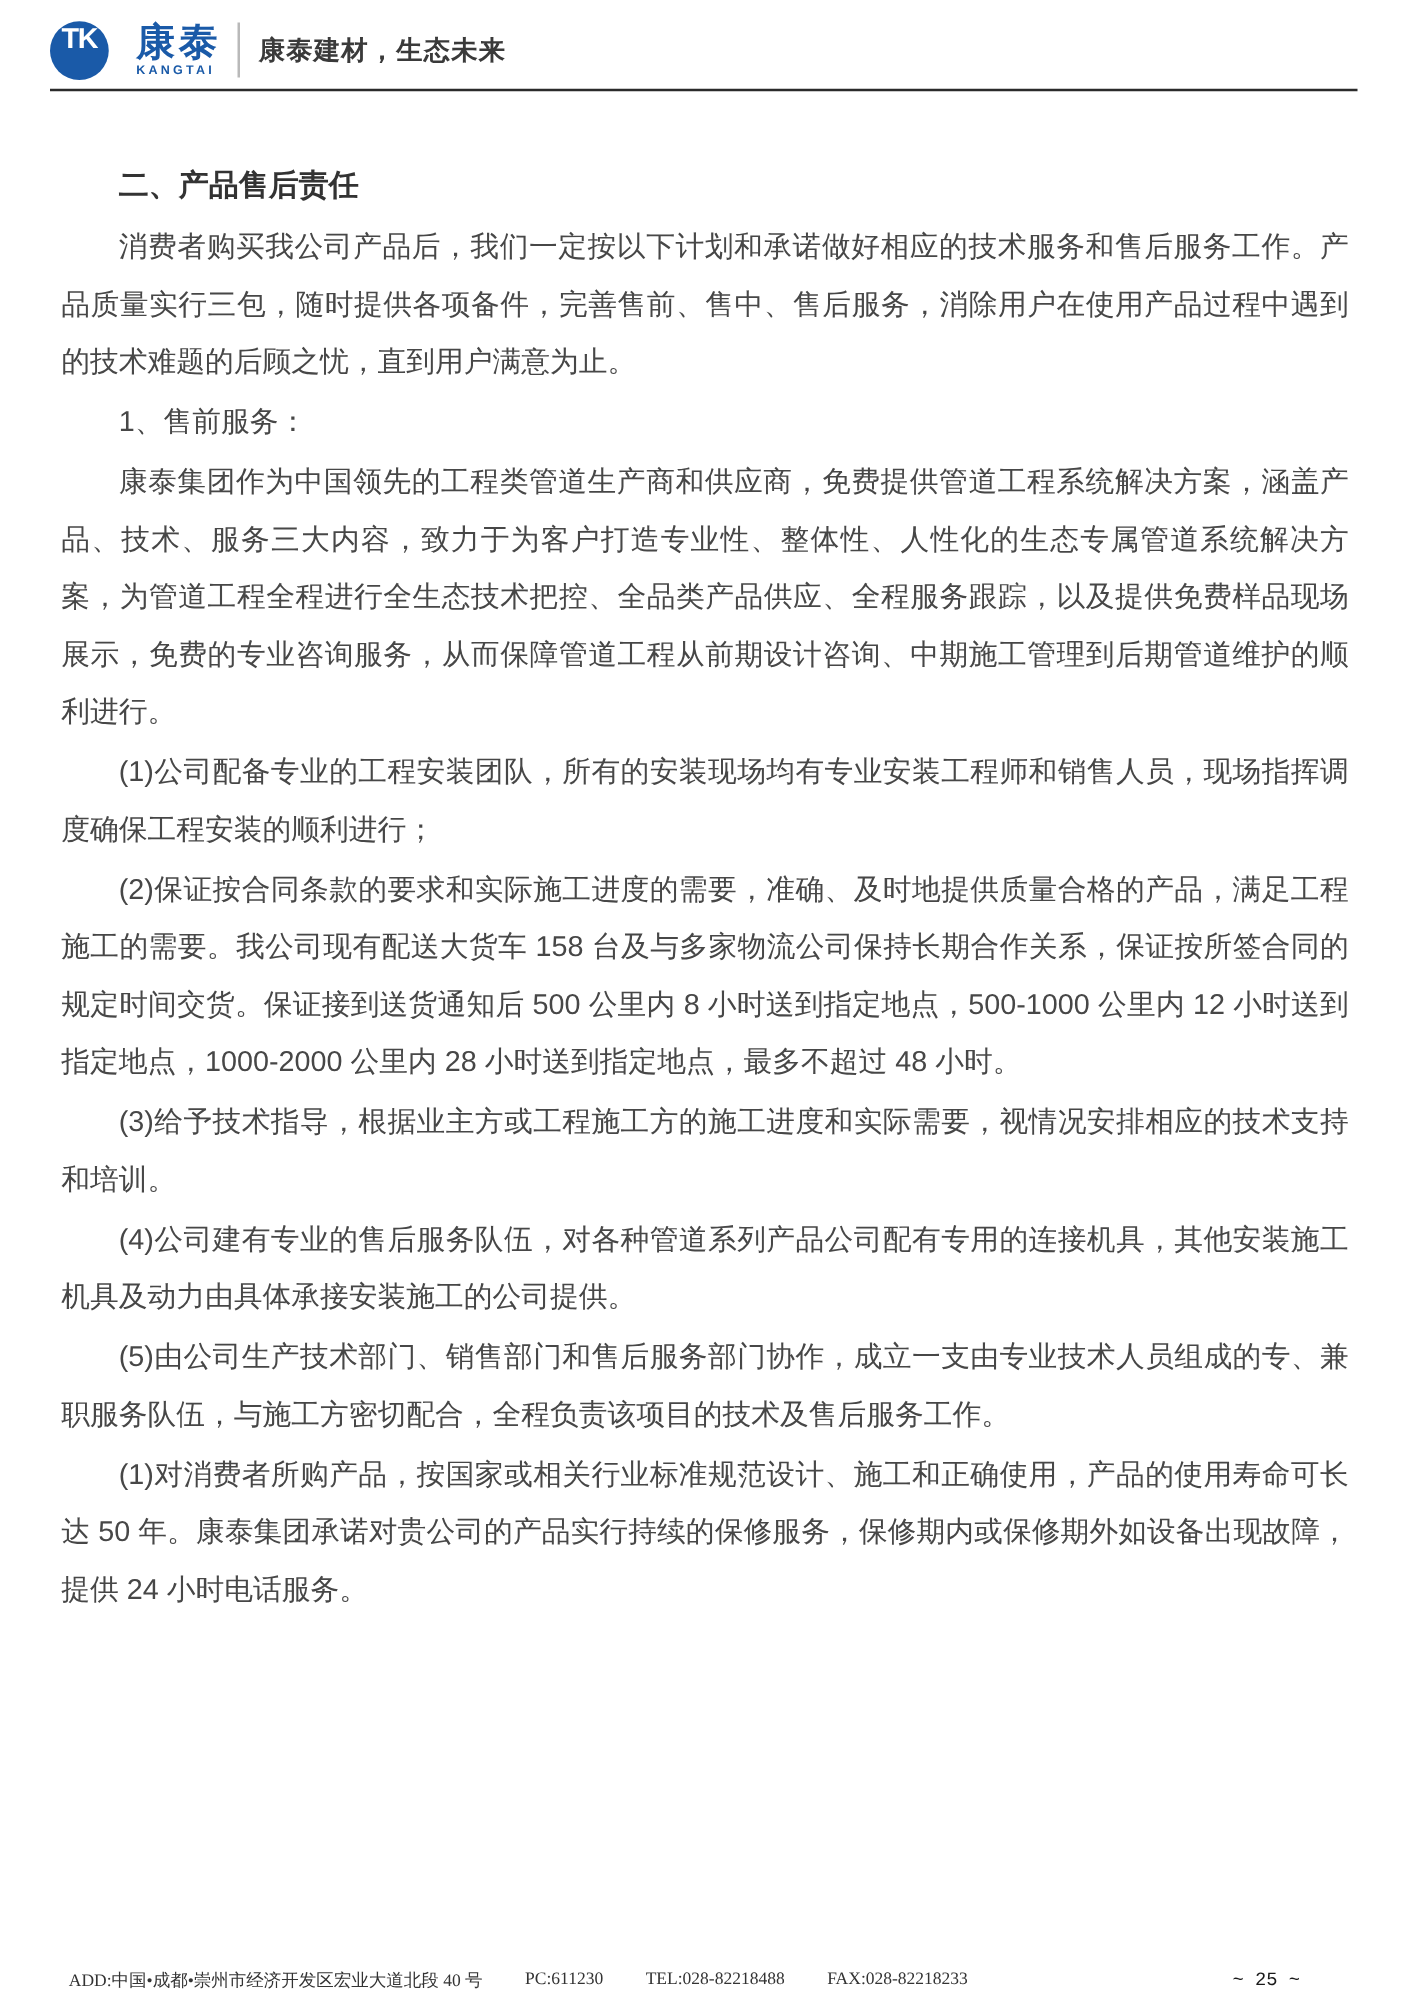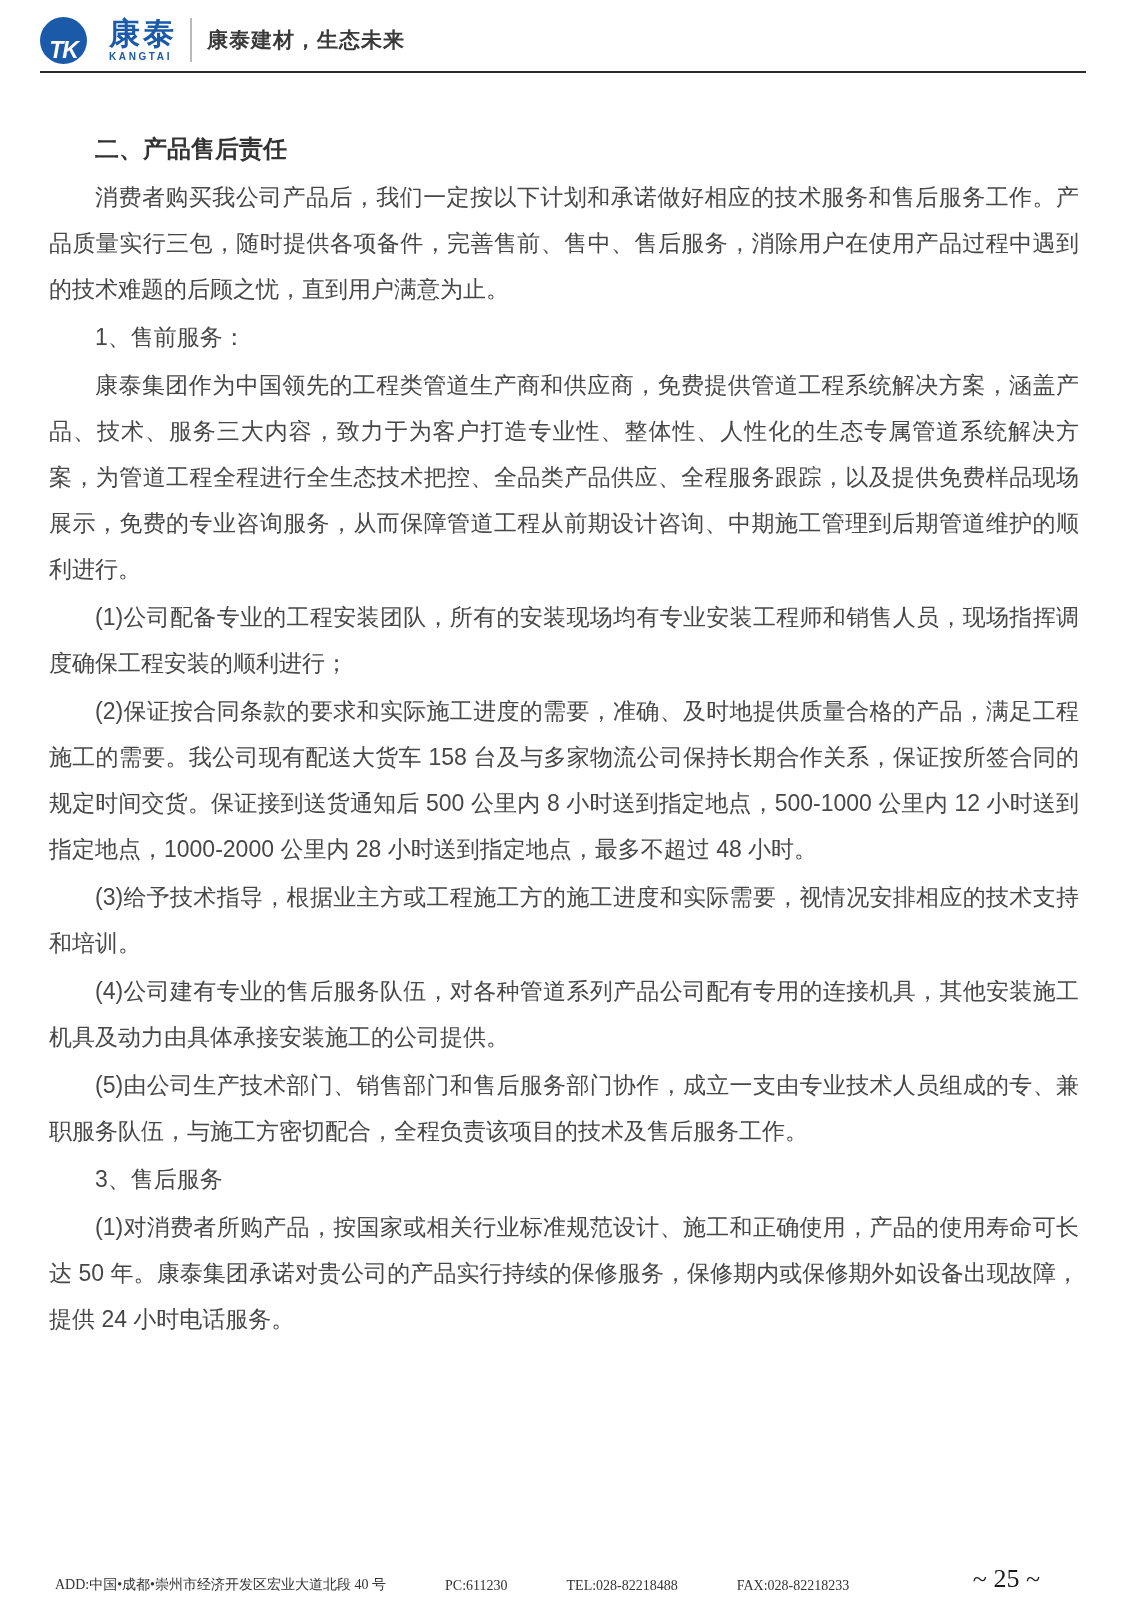--- a/index.html
+++ b/index.html
@@ -28,24 +28,23 @@
     display: flex;
     align-items: center;
   }
   .logo-circle {
     width: 47px;
     height: 47px;
     border-radius: 50%;
     background: #1a5aa8;
     color: #ffffff;
     display: flex;
-    align-items: flex-end;
+    align-items: flex-start;
     justify-content: center;
     font-weight: bold;
-    font-style: italic;
     font-size: 23px;
     letter-spacing: -1px;
     flex: 0 0 auto;
   }
   .brand-block {
     margin-left: 22px;
     display: flex;
     flex-direction: column;
     justify-content: center;
     color: #1a5aa8;
@@ -120,36 +119,34 @@
     text-align: left;
   }
 
   
   .footer {
     position: absolute;
     left: 55px;
     right: 50px;
     bottom: 6px;
     display: flex;
-    align-items: flex-end;
+    align-items: flex-start;
     font-family: "Liberation Serif", serif;
     font-size: 14px;
     color: #333333;
     white-space: nowrap;
-    gap: 25px;
   }
   .footer .seg { margin-right: 34px; }
   .footer .seg:last-of-type { margin-right: 0; }
   .page-num {
     margin-left: auto;
-    font-family: Liberation Serif, serif;
-    font-size: 26px;
+    font-family: Liberation Mono, monospace;
+    font-size: 15px;
     color: #1a1a1a;
     padding-right: 38px;
-    margin-top: 12px;
   }
 </style>
 </head>
 <body>
 
 <div class="page">
 
   <div class="header">
     <div class="logo">
       <div class="logo-circle">
@@ -169,21 +166,20 @@
     <h2 class="doc-heading">二、产品售后责任</h2>
     <div>
         <p class="para body">消费者购买我公司产品后，我们一定按以下计划和承诺做好相应的技术服务和售后服务工作。产品质量实行三包，随时提供各项备件，完善售前、售中、售后服务，消除用户在使用产品过程中遇到的技术难题的后顾之忧，直到用户满意为止。</p>
         <p class="para subheading">1、售前服务：</p>
         <p class="para body">康泰集团作为中国领先的工程类管道生产商和供应商，免费提供管道工程系统解决方案，涵盖产品、技术、服务三大内容，致力于为客户打造专业性、整体性、人性化的生态专属管道系统解决方案，为管道工程全程进行全生态技术把控、全品类产品供应、全程服务跟踪，以及提供免费样品现场展示，免费的专业咨询服务，从而保障管道工程从前期设计咨询、中期施工管理到后期管道维护的顺利进行。</p>
         <p class="para body">(1)公司配备专业的工程安装团队，所有的安装现场均有专业安装工程师和销售人员，现场指挥调度确保工程安装的顺利进行；</p>
         <p class="para body">(2)保证按合同条款的要求和实际施工进度的需要，准确、及时地提供质量合格的产品，满足工程施工的需要。我公司现有配送大货车 158 台及与多家物流公司保持长期合作关系，保证按所签合同的规定时间交货。保证接到送货通知后 500 公里内 8 小时送到指定地点，500-1000 公里内 12 小时送到指定地点，1000-2000 公里内 28 小时送到指定地点，最多不超过 48 小时。</p>
         <p class="para body">(3)给予技术指导，根据业主方或工程施工方的施工进度和实际需要，视情况安排相应的技术支持和培训。</p>
         <p class="para body">(4)公司建有专业的售后服务队伍，对各种管道系列产品公司配有专用的连接机具，其他安装施工机具及动力由具体承接安装施工的公司提供。</p>
         <p class="para body">(5)由公司生产技术部门、销售部门和售后服务部门协作，成立一支由专业技术人员组成的专、兼职服务队伍，与施工方密切配合，全程负责该项目的技术及售后服务工作。</p>
-        <p class="para subheading">3、售后服务</p>
         <p class="para body">(1)对消费者所购产品，按国家或相关行业标准规范设计、施工和正确使用，产品的使用寿命可长达 50 年。康泰集团承诺对贵公司的产品实行持续的保修服务，保修期内或保修期外如设备出现故障，提供 24 小时电话服务。</p>
       </div>
   </div>
 
   <div class="footer">
     <span class="seg">ADD:中国•成都•崇州市经济开发区宏业大道北段 40 号</span>
     <span class="seg">PC:611230</span>
     <span class="seg">TEL:028-82218488</span>
     <span class="seg">FAX:028-82218233</span>
     <span class="page-num">~ 25 ~</span>

